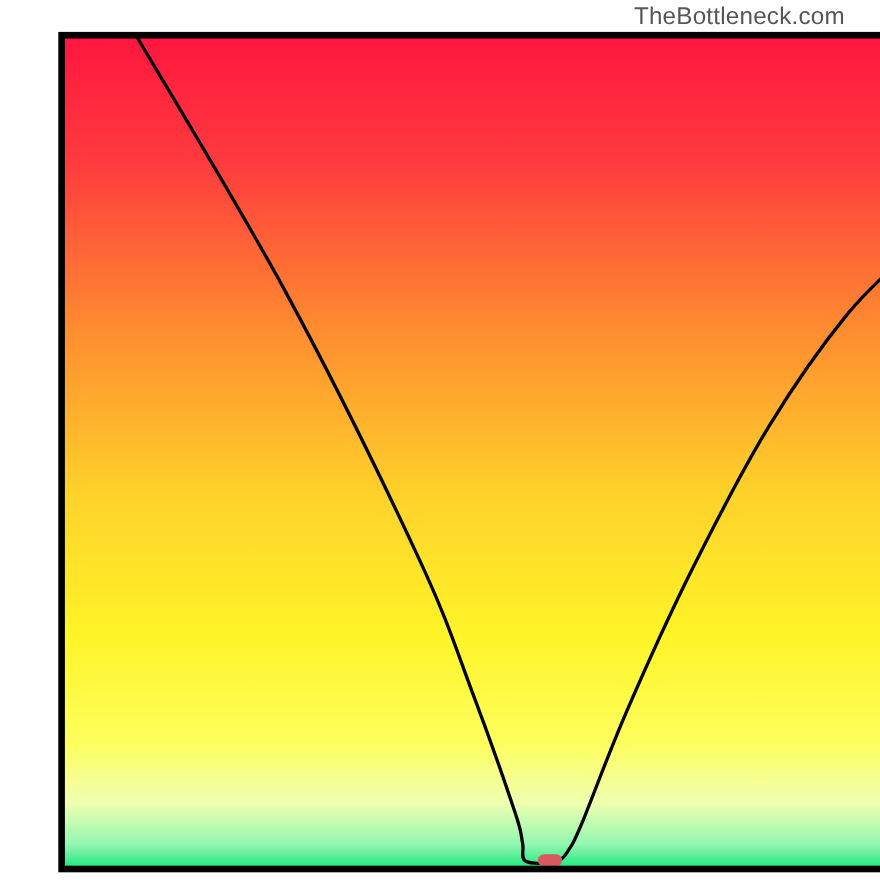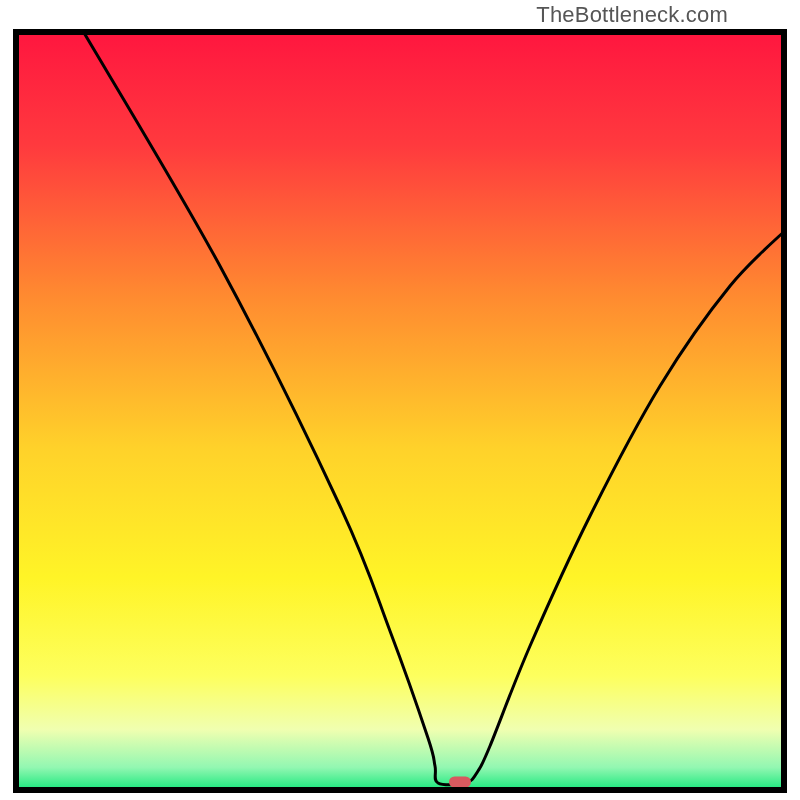--- a/index.html
+++ b/index.html
@@ -7,20 +7,21 @@
     padding: 0;
     width: 800px;
     height: 800px;
     background: #ffffff;
     font-family: Arial, Helvetica, sans-serif;
   }
   .container {
     position: relative;
     width: 740px;
     height: 800px;
+    margin-left: 40px;
   }
   .watermark {
     position: absolute;
     top: 2px;
     right: 12px;
     font-size: 22px;
     color: #565656;
     font-weight: 500;
     letter-spacing: 0.2px;
   }

